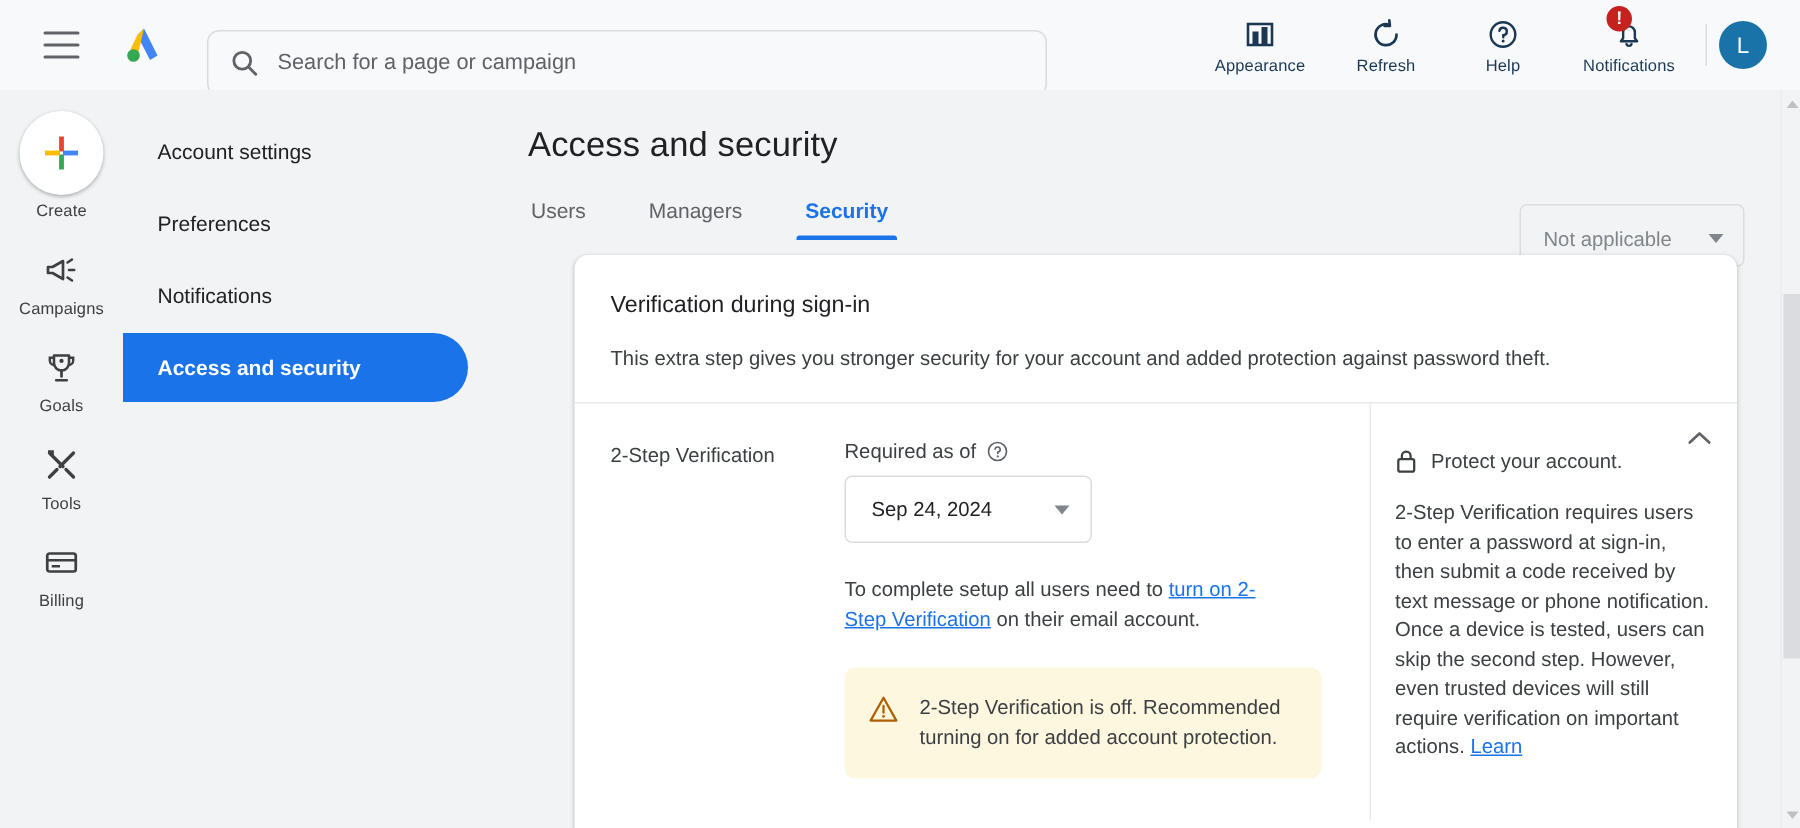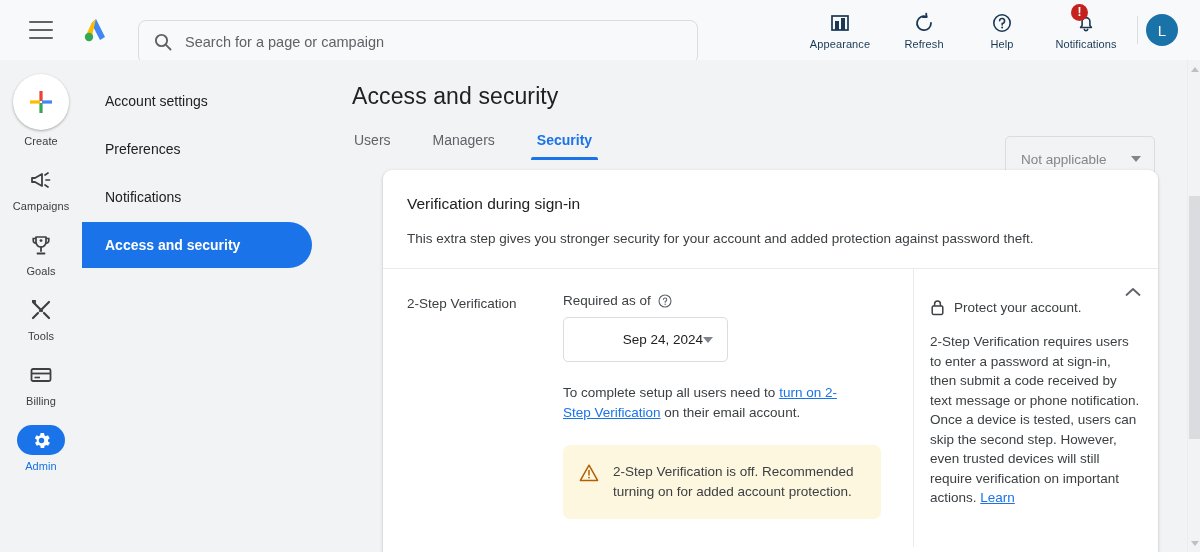--- a/index.html
+++ b/index.html
@@ -139,21 +139,21 @@
     font-size: 14px; color: #5f6368; padding: 0 2px 12px 2px;
     margin-right: 38px; cursor: pointer; position: relative;
   }
   .tab.active { color: #1a73e8; font-weight: bold; text-align: center; }
   .tab.active::after {
     content: ""; position: absolute; left: -4px; right: -4px; bottom: 0;
     height: 3px; background: #1a73e8; border-radius: 2px 2px 0 0;
   }
 
   .select-box {
-    position: absolute; top: 76px; right: 33px;
+    position: absolute; top: 76px; right: 25px;
     width: 150px; height: 42px;
     border: 1px solid #dadce0; border-radius: 5px;
     background: #f1f3f4;
     display: flex; align-items: center; justify-content: space-between;
     padding: 4px 13px 0 15px; cursor: pointer;
   }
   .select-label { font-size: 13.5px; color: #80868b; }
   .caret { width: 0; height: 0; border-left: 5px solid transparent; border-right: 5px solid transparent; border-top: 6px solid #80868b; }
 
   .card {
@@ -170,21 +170,21 @@
   .col-left { width: 180px; padding: 27px 0 0 24px; flex: 0 0 180px; }
   .col-left-label { font-size: 13.5px; color: #3c4043; }
   .col-mid { flex: 1; padding: 24px 20px 28px 0; }
   .mid-label-row { display: flex; align-items: center; }
   .mid-label { font-size: 13.5px; color: #3c4043; }
   .help-ico { width: 14px; height: 14px; margin-left: 7px; }
 
   .date-select {
     margin-top: 9px; width: 165px; height: 45px;
     border: 1px solid #dadce0; border-radius: 5px;
-    display: flex; align-items: center; justify-content: flex-end;
+    display: flex; align-items: center; justify-content: space-between;
     padding: 0 14px 0 17px; cursor: pointer;
   }
   .date-label { font-size: 13.5px; color: #202124; }
 
   .setup-note {
     margin-top: 21px; font-size: 13.5px; color: #3c4043;
     line-height: 20px; max-width: 280px;
   }
   .setup-note a { color: #1a73e8; text-decoration: underline; cursor: pointer; }
 
@@ -365,29 +365,20 @@
       <div class="rail-ico-box small">
         <svg width="24" height="24" viewBox="0 0 24 24">
           <rect x="2.5" y="6" width="19" height="12" rx="1.5" fill="none" stroke="#3c4043" stroke-width="1.8"></rect>
           <line x1="2.5" y1="10.5" x2="21.5" y2="10.5" stroke="#3c4043" stroke-width="1.8"></line>
           <line x1="5.5" y1="14.5" x2="11" y2="14.5" stroke="#3c4043" stroke-width="1.6"></line>
         </svg>
       </div>
       <div class="rail-label">Billing</div>
     </div>
 
-    <div class="rail-item">
-      <div class="rail-ico-box small active">
-        <svg width="21" height="21" viewBox="0 0 24 24">
-          <path fill="#ffffff" d="M19.4 13a7.6 7.6 0 0 0 0-2l2-1.6-2-3.4-2.4 1a7.6 7.6 0 0 0-1.7-1l-.4-2.6h-4l-.4 2.6a7.6 7.6 0 0 0-1.7 1l-2.4-1-2 3.4L6.6 11a7.6 7.6 0 0 0 0 2l-2 1.6 2 3.4 2.4-1a7.6 7.6 0 0 0 1.7 1l.4 2.6h4l.4-2.6a7.6 7.6 0 0 0 1.7-1l2.4 1 2-3.4Z"></path>
-          <circle cx="12" cy="12" r="3.1" fill="#1a73e8"></circle>
-        </svg>
-      </div>
-      <div class="rail-label active">Admin</div>
-    </div>
   </div>
 
   <div class="subnav">
     <div class="subnav-list">
       <div class="subnav-item">
         <span>Account settings</span>
       </div>
       <div class="subnav-item">
         <span>Preferences</span>
       </div>

